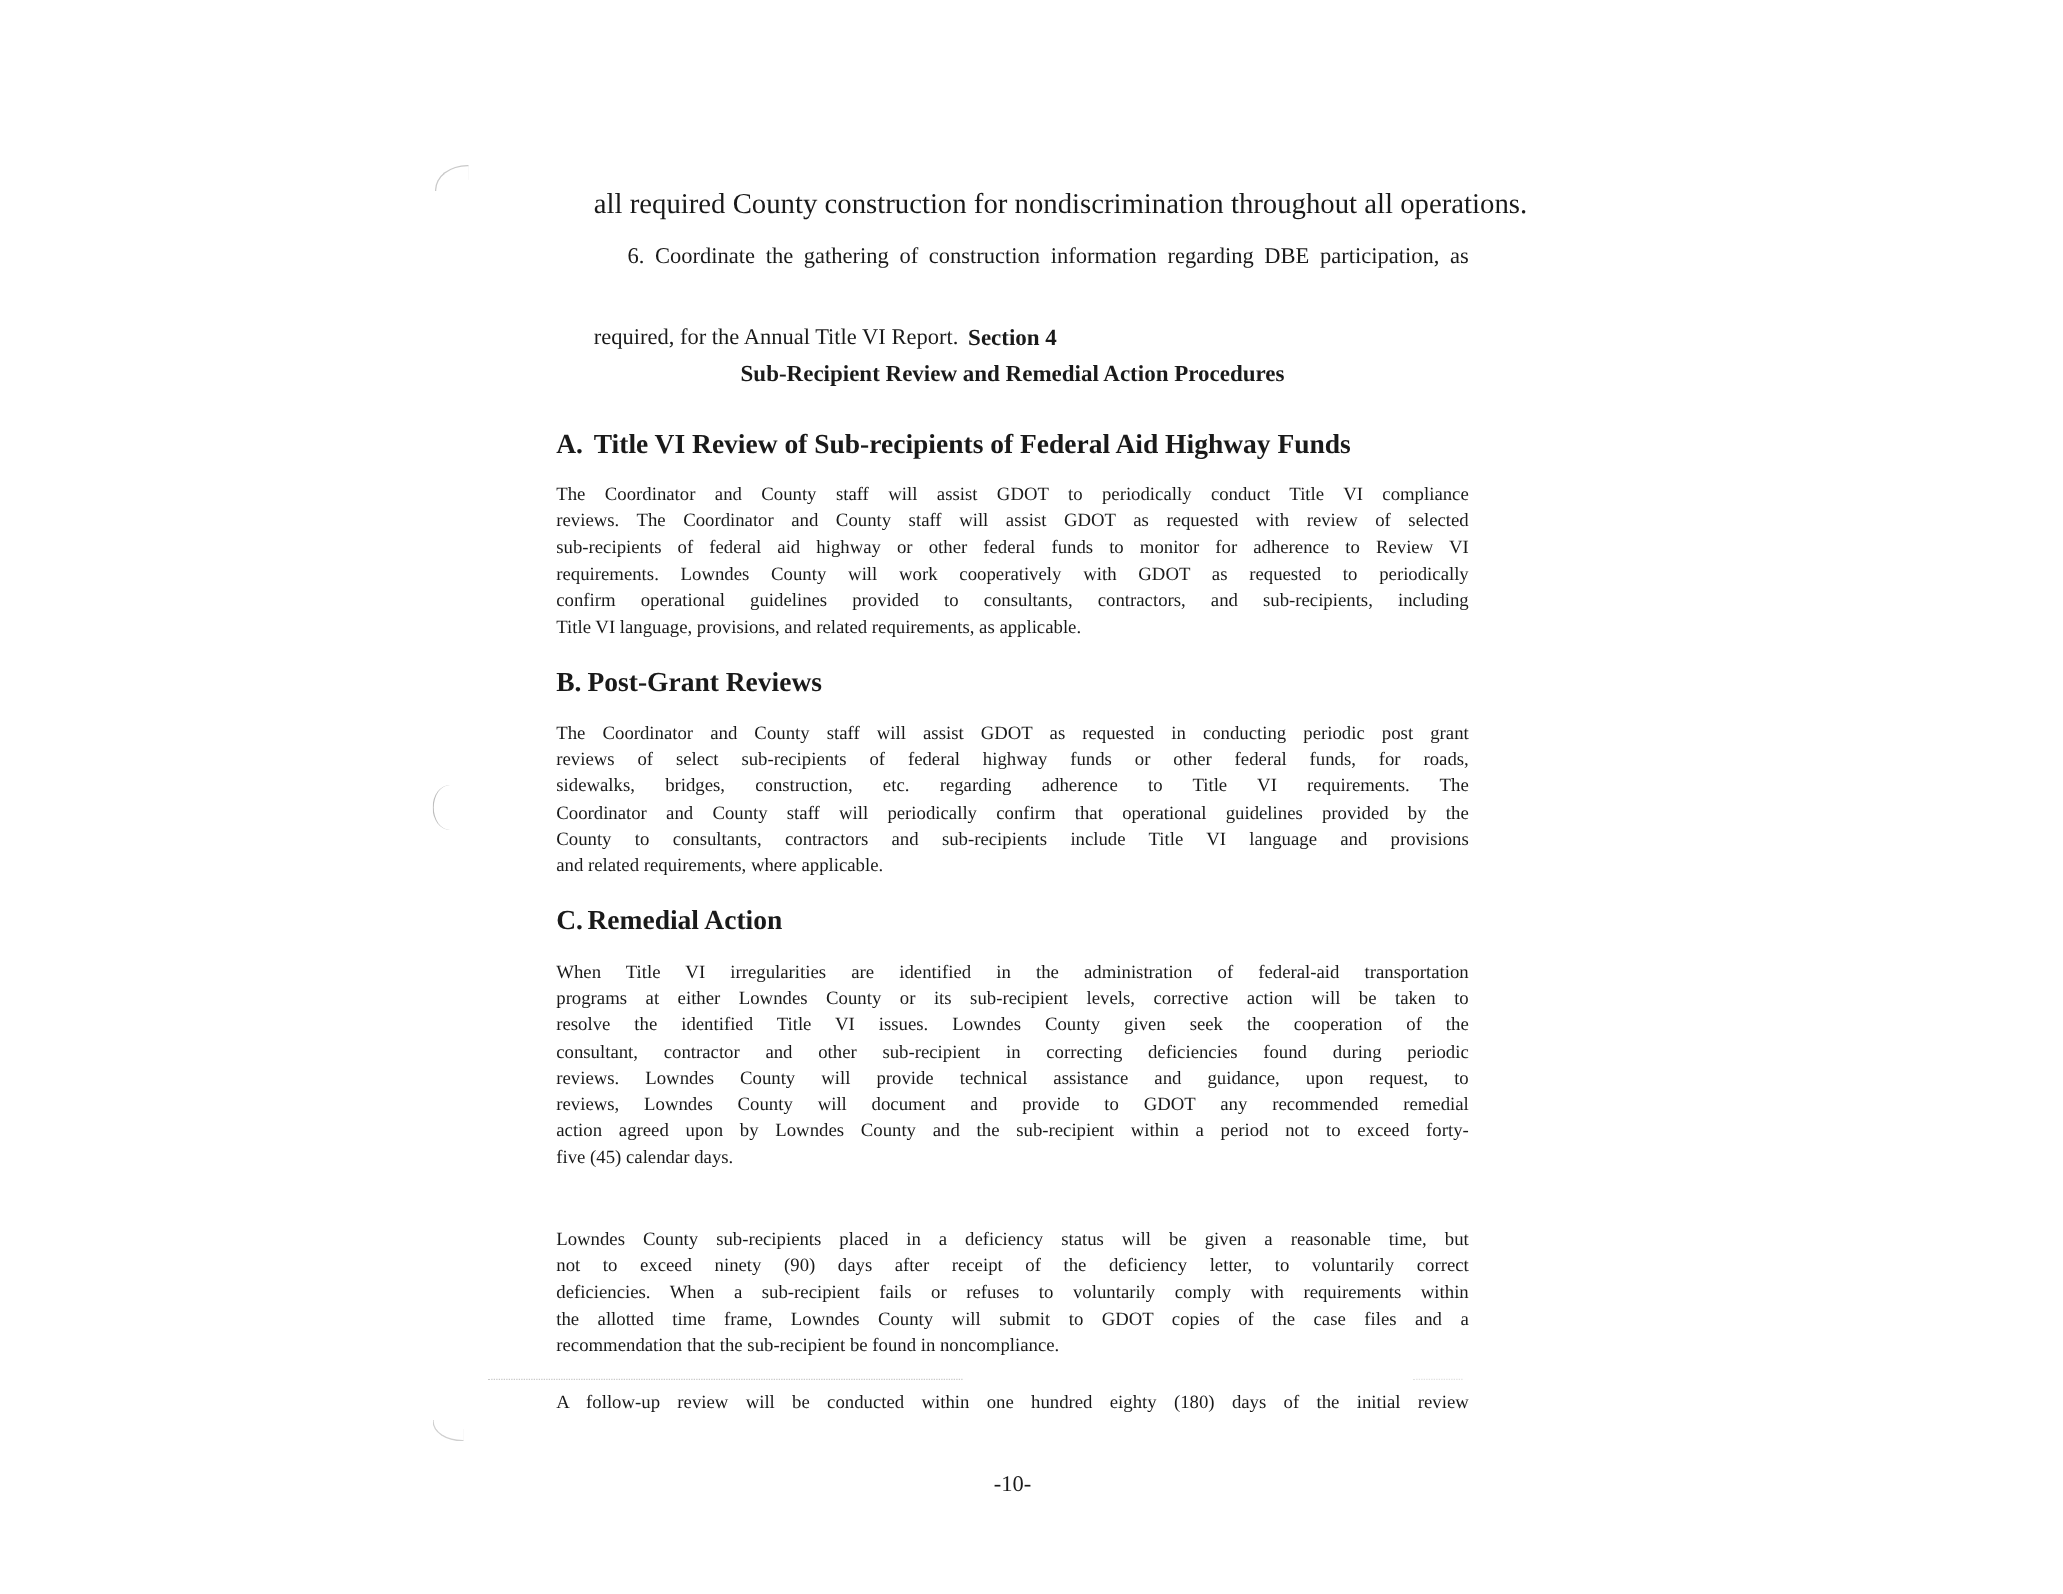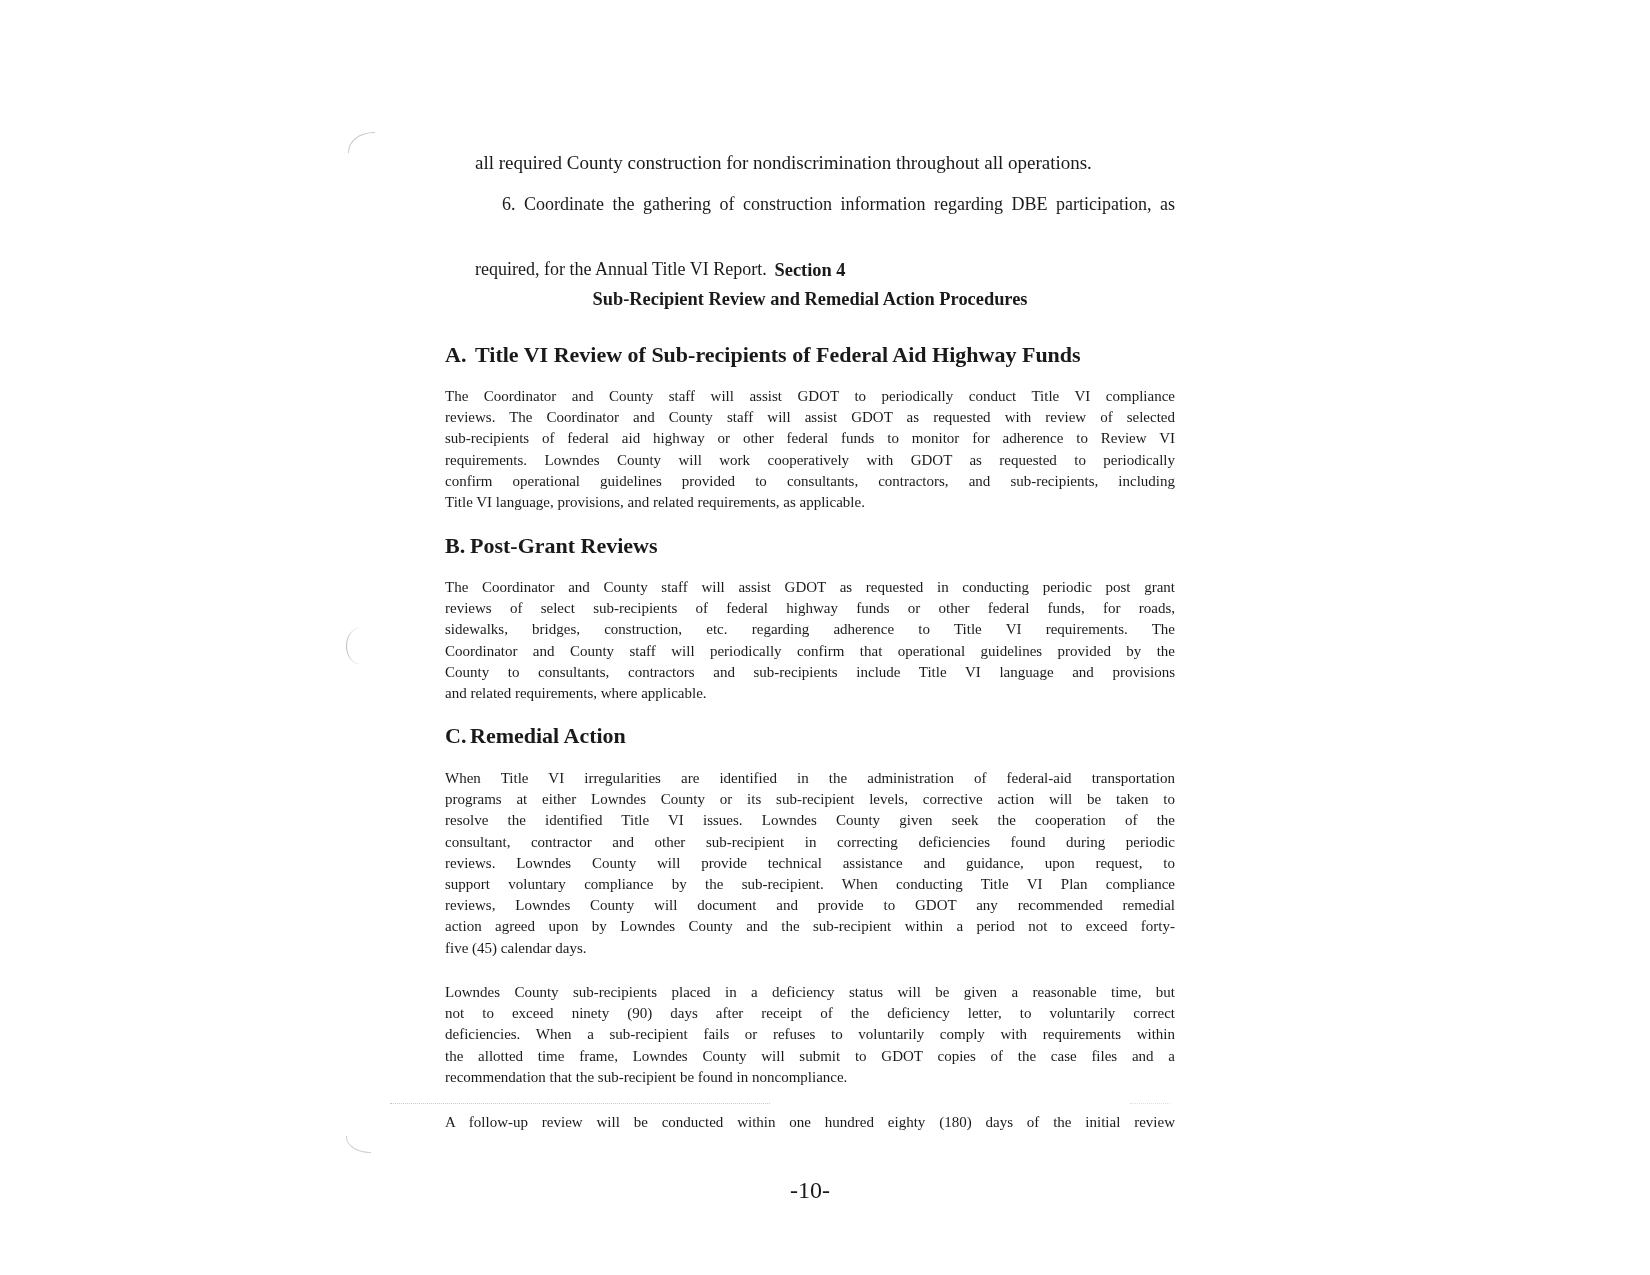--- a/index.html
+++ b/index.html
@@ -1,33 +1,33 @@
 <!DOCTYPE html>
 <html><head>
 <meta charset="utf-8">
 <style>
   html, body { margin: 0; padding: 0; background: #ffffff; }
   body { width: 1650px; height: 1275px; position: relative; overflow: hidden;
          font-family: "Liberation Serif", "DejaVu Serif", serif; color: #1a1a1a; }
   .page { position: absolute; left: 0; top: 0; width: 1650px; height: 1275px; background: #fff; }
-  .line { position: absolute; left: 445px; width: 730px; font-size: 19px; line-height: 21.2px;
+  .line { position: absolute; left: 445px; width: 730px; font-size: 23px; line-height: 21.2px;
           white-space: nowrap; }
   .just { position: absolute; left: 445px; width: 730px; font-size: 15px; line-height: 21.2px;
           text-align: justify; text-align-last: left; }
   .just .ln { display: block; text-align: justify; text-align-last: justify; white-space: nowrap; }
   .just .ln.last { text-align-last: left; }
   .center { position: absolute; left: 445px; width: 730px; text-align: center; font-weight: bold;
             font-size: 18.4px; line-height: 22px; }
   .heading { position: absolute; left: 445px; font-weight: bold; font-size: 22px; line-height: 22px; white-space: nowrap; }
   .heading .letter { display: inline-block; width: 30px; }
   .heading.b .letter, .heading.c .letter { width: 25px; }
   .item6 { position: absolute; left: 445px; width: 730px; font-size: 18px; line-height: 21.2px; }
   .item6 .ln { display: block; white-space: nowrap; }
   .item6 .ln.first { padding-left: 57px; text-align: justify; text-align-last: justify; width: 673px; }
-  .pagenum { position: absolute; left: 445px; width: 730px; text-align: center; font-size: 24px; top: 1177px; }
+  .pagenum { position: absolute; left: 445px; width: 730px; text-align: center; font-size: 18px; top: 1177px; }
   .scan-mark { position: absolute; border-color: #b8b8b8; border-style: solid; border-width: 0; }
   .scan-dots { position: absolute; left: 390px; top: 1103px; width: 380px; height: 0;
                border-top: 1px dotted #c8c8c8; }
   .scan-dots2 { position: absolute; left: 1130px; top: 1103px; width: 40px; height: 0;
                border-top: 1px dotted #e0e0e0; }
 </style>
 </head>
 <body>
 
 <div class="page">
@@ -77,21 +77,20 @@
   <div class="heading c" style="top:725px;">
     <span class="letter">C.</span><span>Remedial Action</span>
   </div>
 
   <div class="just" style="top:768px;">
     <span class="ln">When Title VI irregularities are identified in the administration of federal-aid transportation</span>
     <span class="ln">programs at either Lowndes County or its sub-recipient levels, corrective action will be taken to</span>
     <span class="ln">resolve the identified Title VI issues.  Lowndes County given seek the cooperation of the</span>
     <span class="ln">consultant, contractor and other sub-recipient in correcting deficiencies found during periodic</span>
     <span class="ln">reviews.  Lowndes County will provide technical assistance and guidance, upon request, to</span>
-    <span class="ln">support voluntary compliance by the sub-recipient.  When conducting Title VI Plan compliance</span>
     <span class="ln">reviews, Lowndes County will document and provide to GDOT any recommended remedial</span>
     <span class="ln">action agreed upon by Lowndes County and the sub-recipient within a period not to exceed forty-</span>
     <span class="ln last">five (45) calendar days.</span>
   </div>
 
   <div class="just" style="top:982px;">
     <span class="ln">Lowndes County sub-recipients placed in a deficiency status will be given a reasonable time, but</span>
     <span class="ln">not to exceed ninety (90) days after receipt of the deficiency letter, to voluntarily correct</span>
     <span class="ln">deficiencies.  When a sub-recipient fails or refuses to voluntarily comply with requirements within</span>
     <span class="ln">the allotted time frame, Lowndes County will submit to GDOT copies of the case files and a</span>

